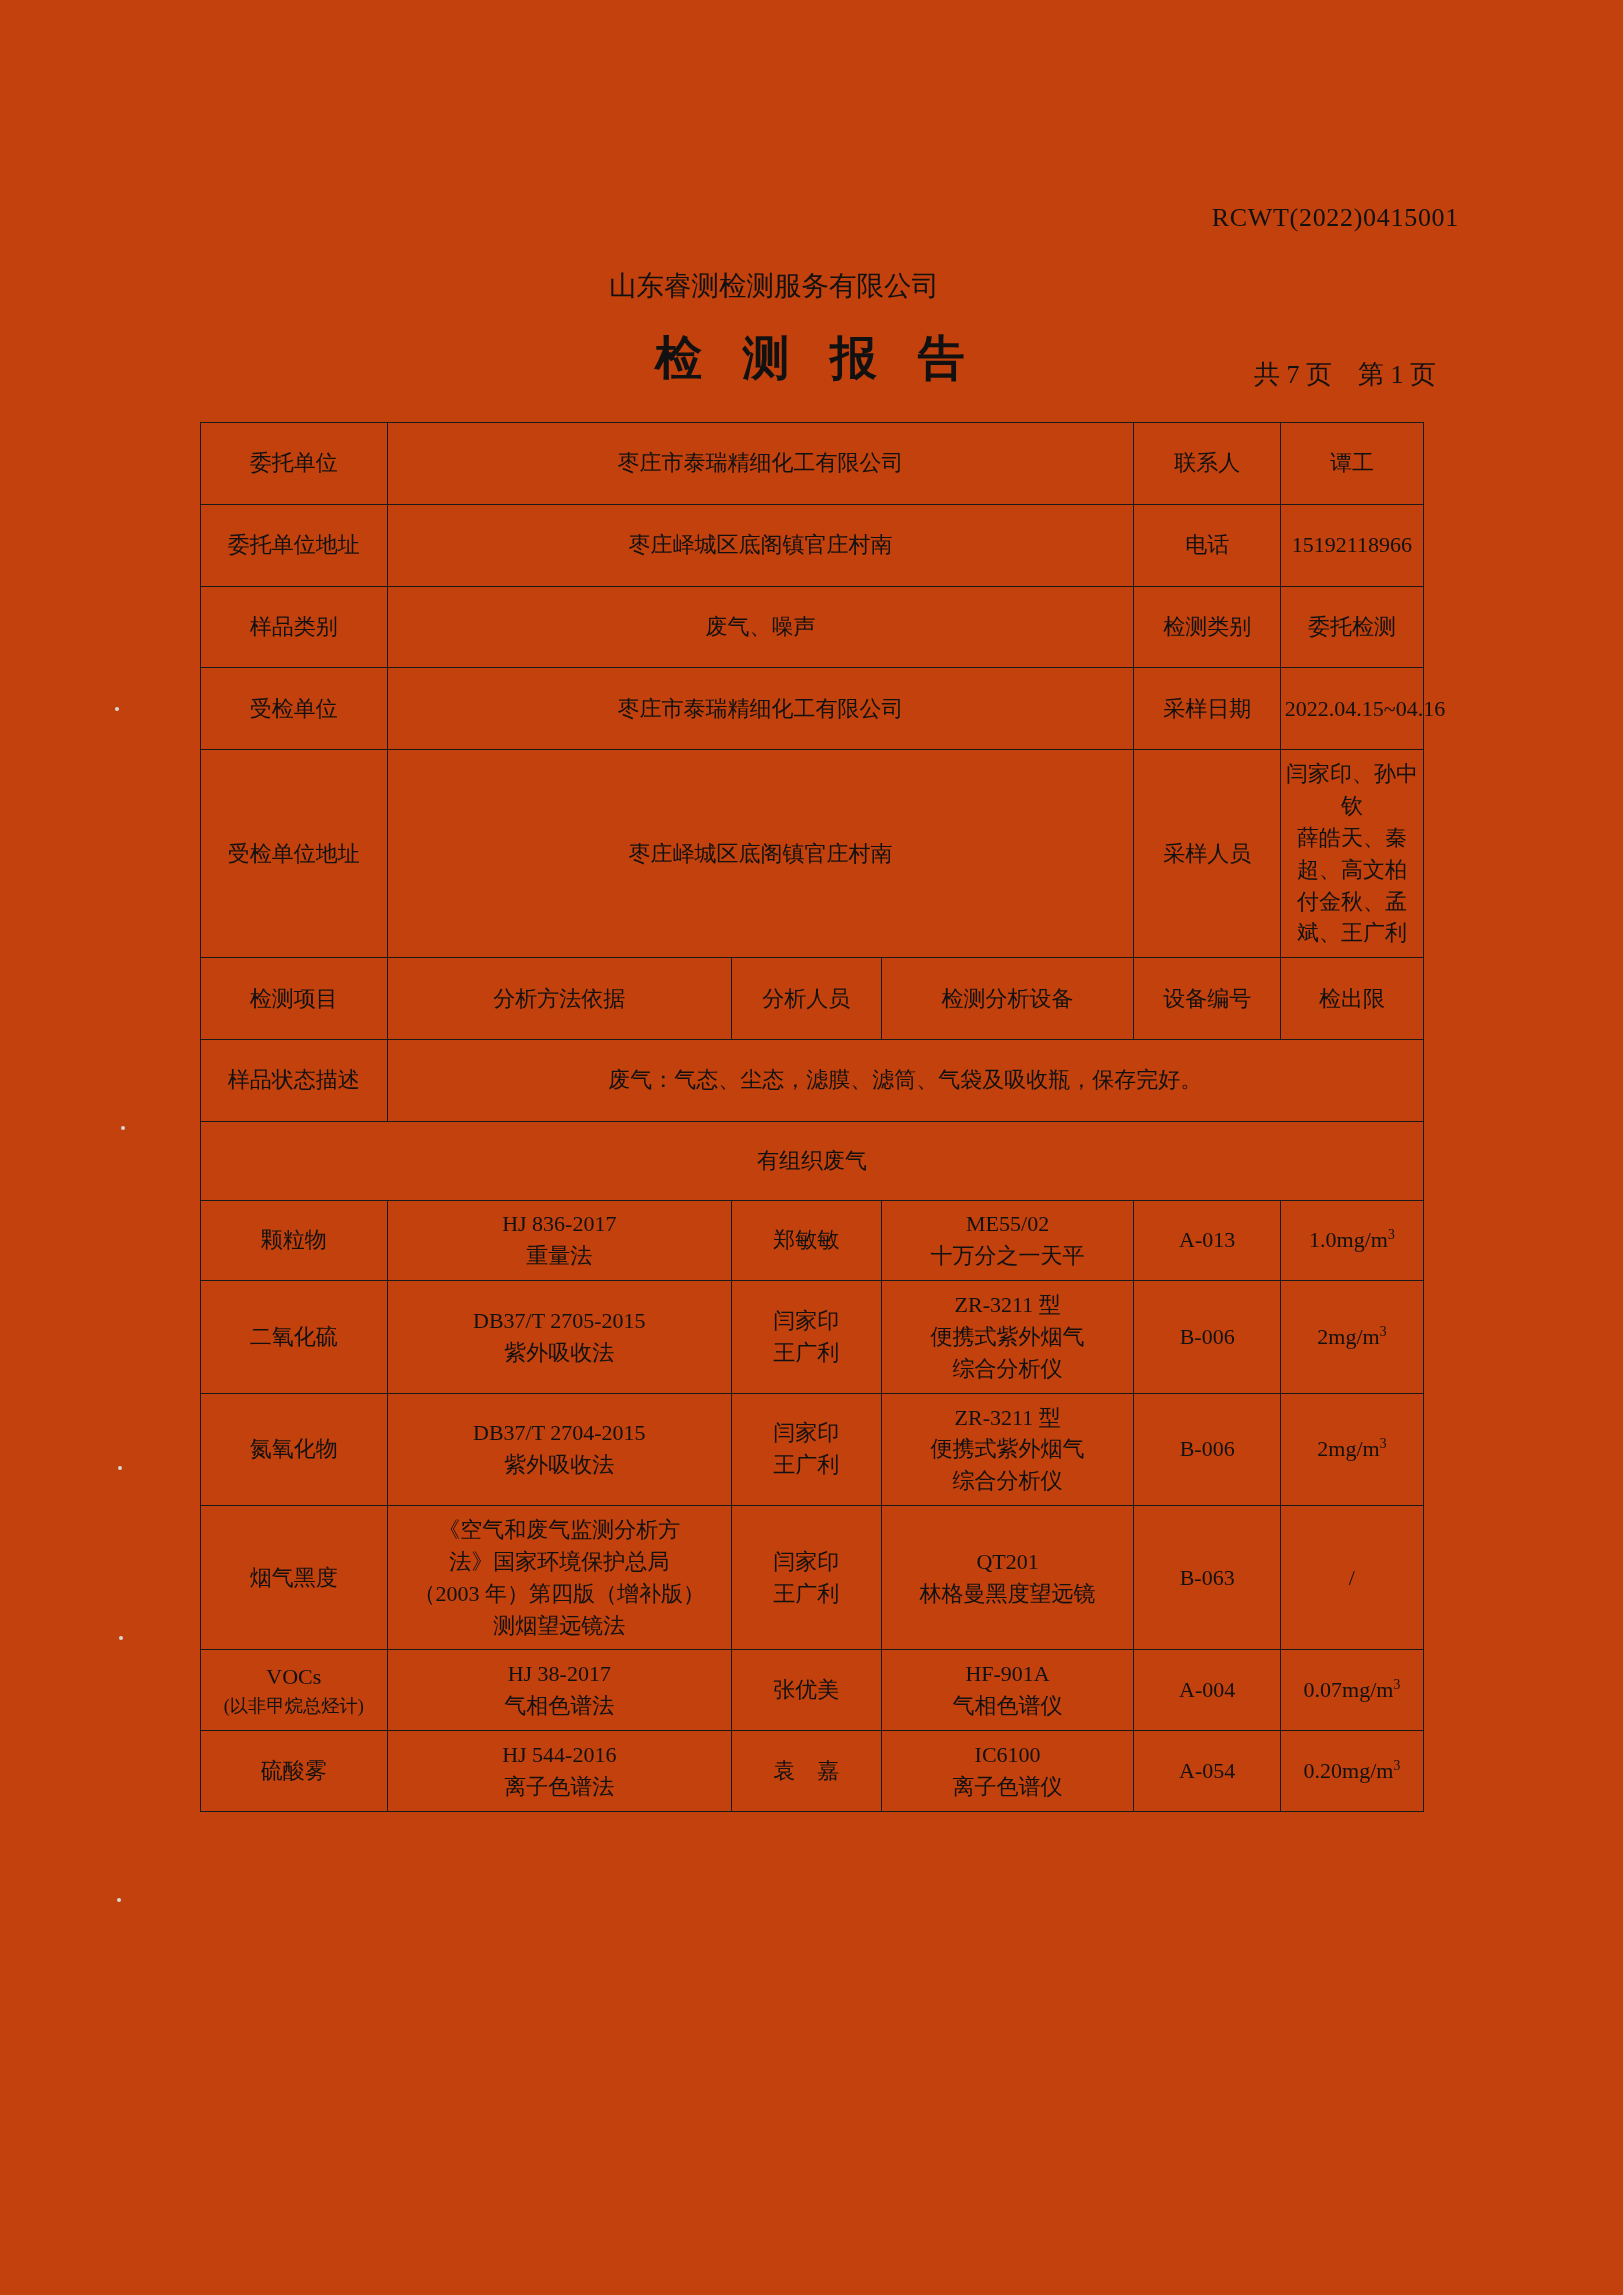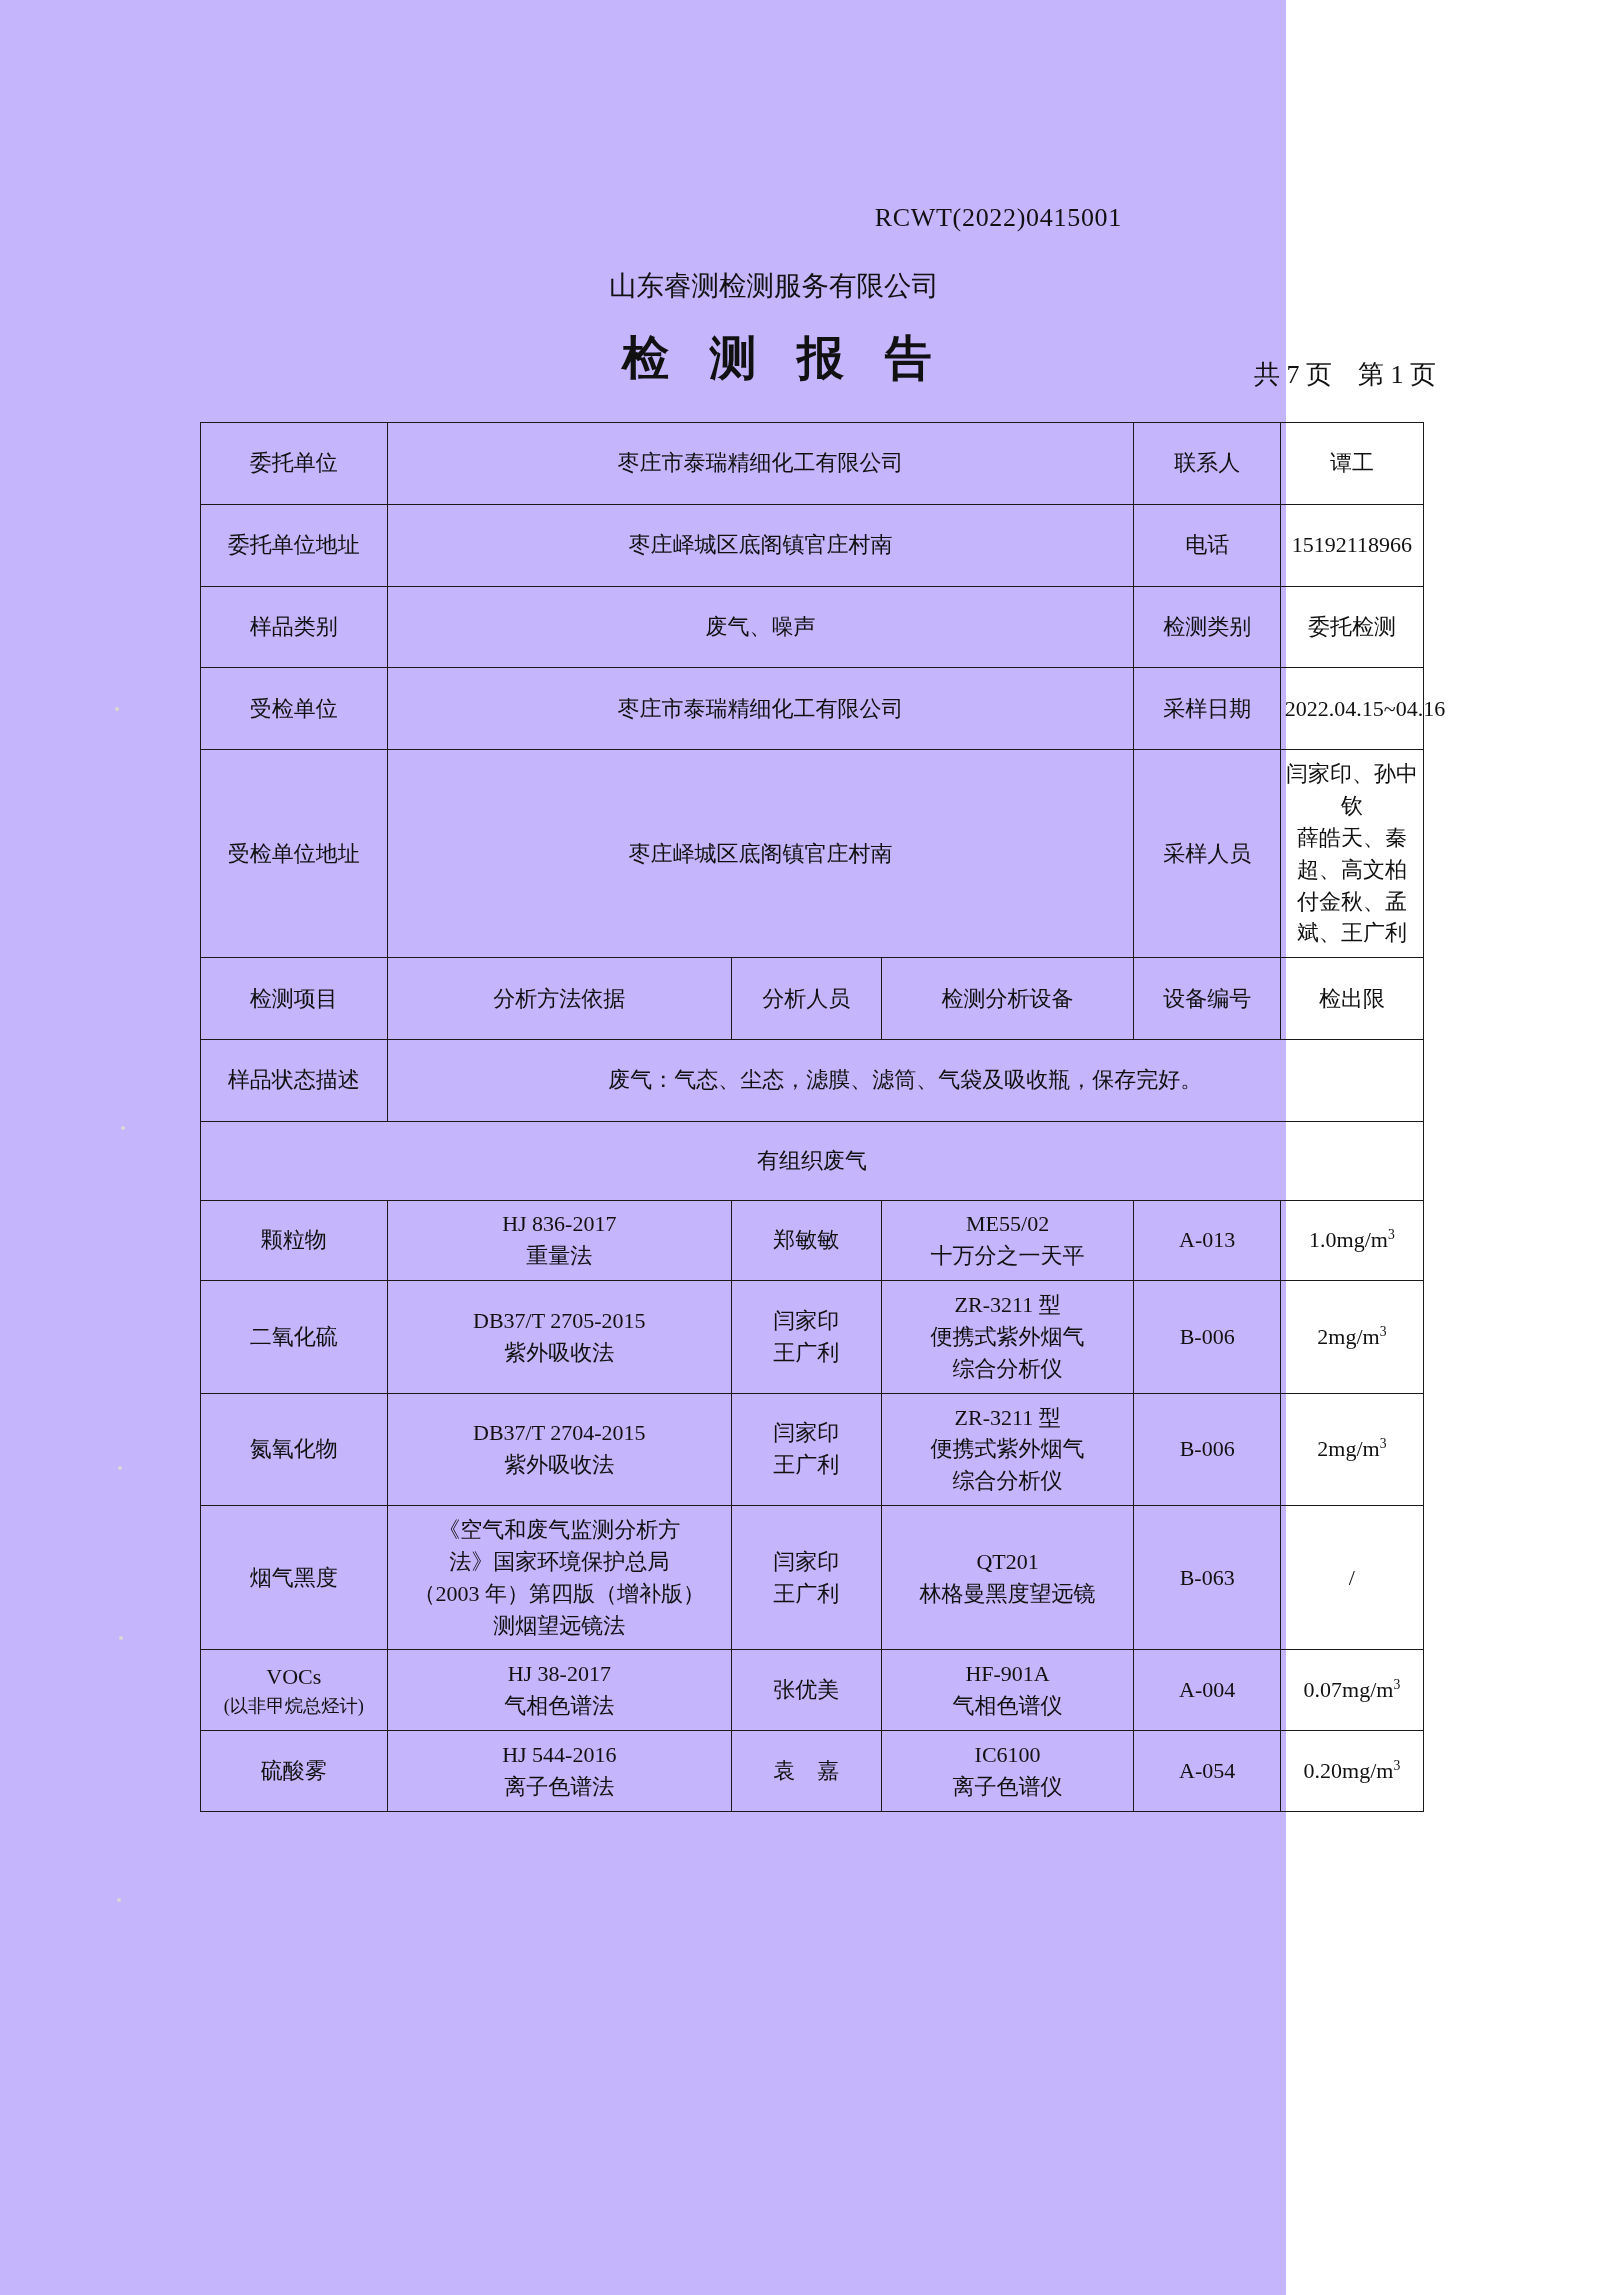--- a/index.html
+++ b/index.html
@@ -11,44 +11,44 @@
     width: 1623px;
     height: 2295px;
     font-family: "Liberation Serif", "DejaVu Serif", serif;
     color: #111;
     position: relative;
     overflow: hidden;
   }
   .page {
     position: absolute;
     left: 0; top: 0;
-    width: 1286px;
+    width: 1623px;
     height: 2295px;
-    background: #c4b5fd;
+    background: #c2410c;
   }
   .doc-no {
     position: absolute;
     right: 164px;
     top: 203px;
     font-size: 26px;
     letter-spacing: 0.7px;
     white-space: nowrap;
   }
   .company {
     position: absolute;
     left: 609px;
     top: 268px;
     font-size: 27.5px;
     font-family: "Liberation Sans", "DejaVu Sans", sans-serif;
     white-space: nowrap;
     text-align: center;
   }
   .title {
     position: absolute;
-    left: 622px;
+    left: 655px;
     top: 327px;
     font-size: 47px;
     font-weight: bold;
     letter-spacing: 14.4px;
     white-space: nowrap;
     font-family: "Liberation Serif", serif;
   }
   .pageinfo {
     position: absolute;
     left: 1211px;

